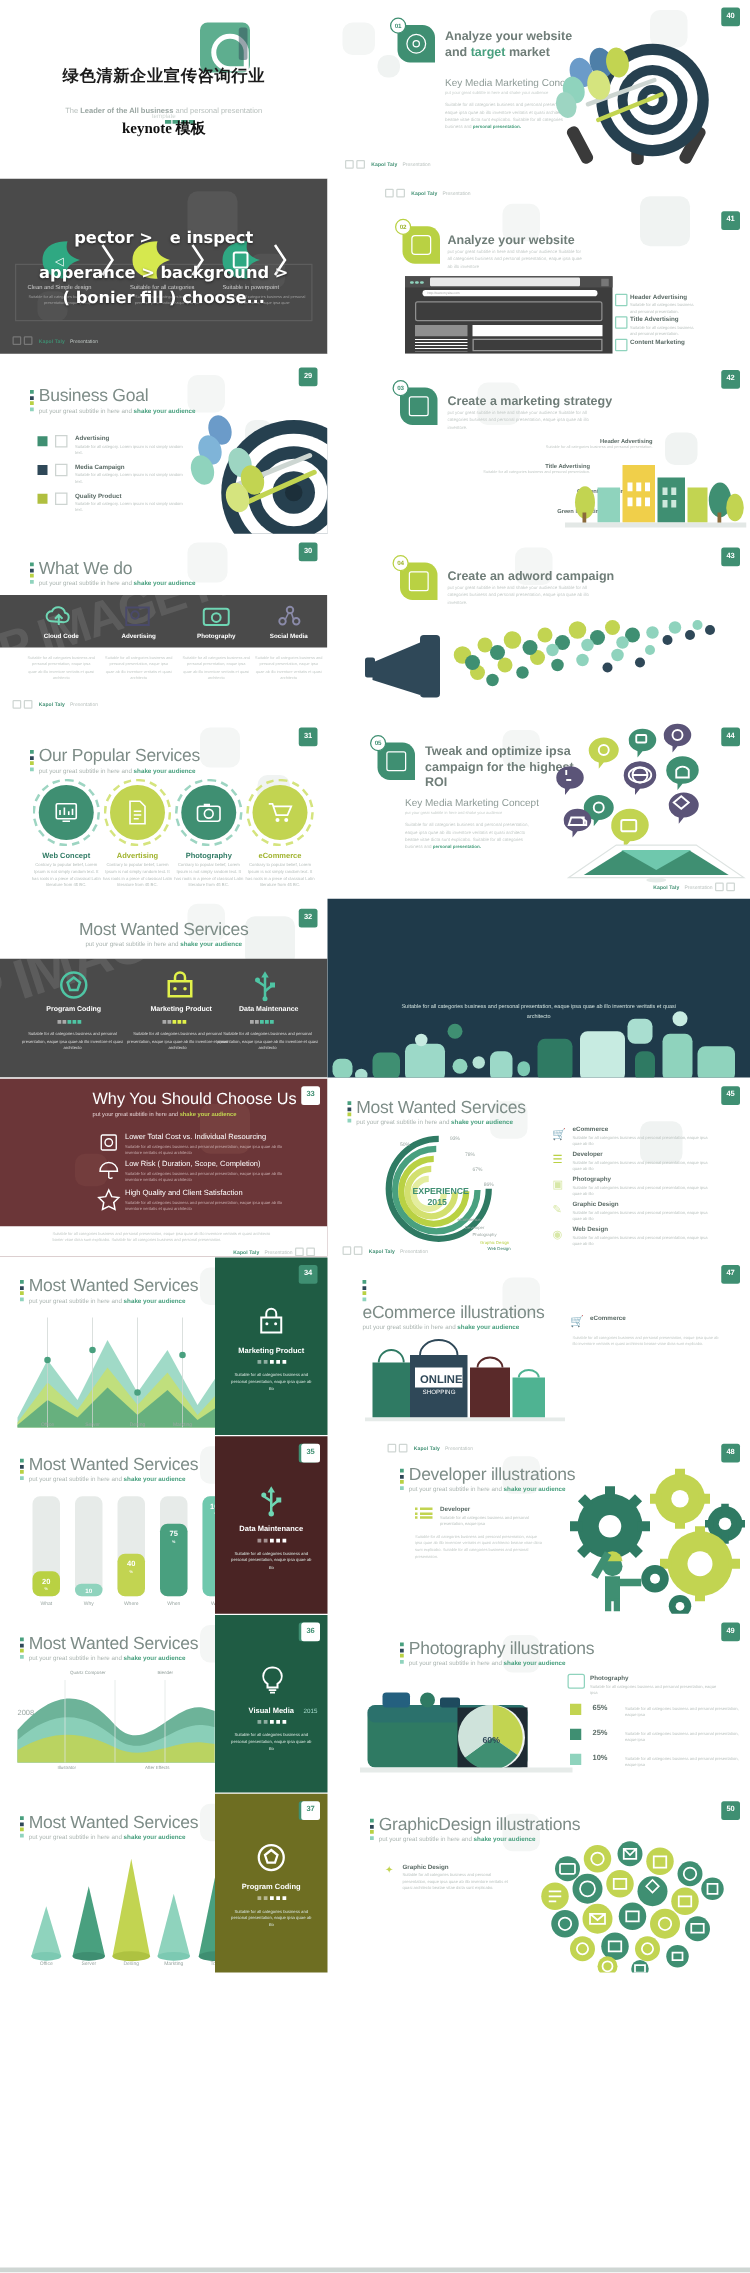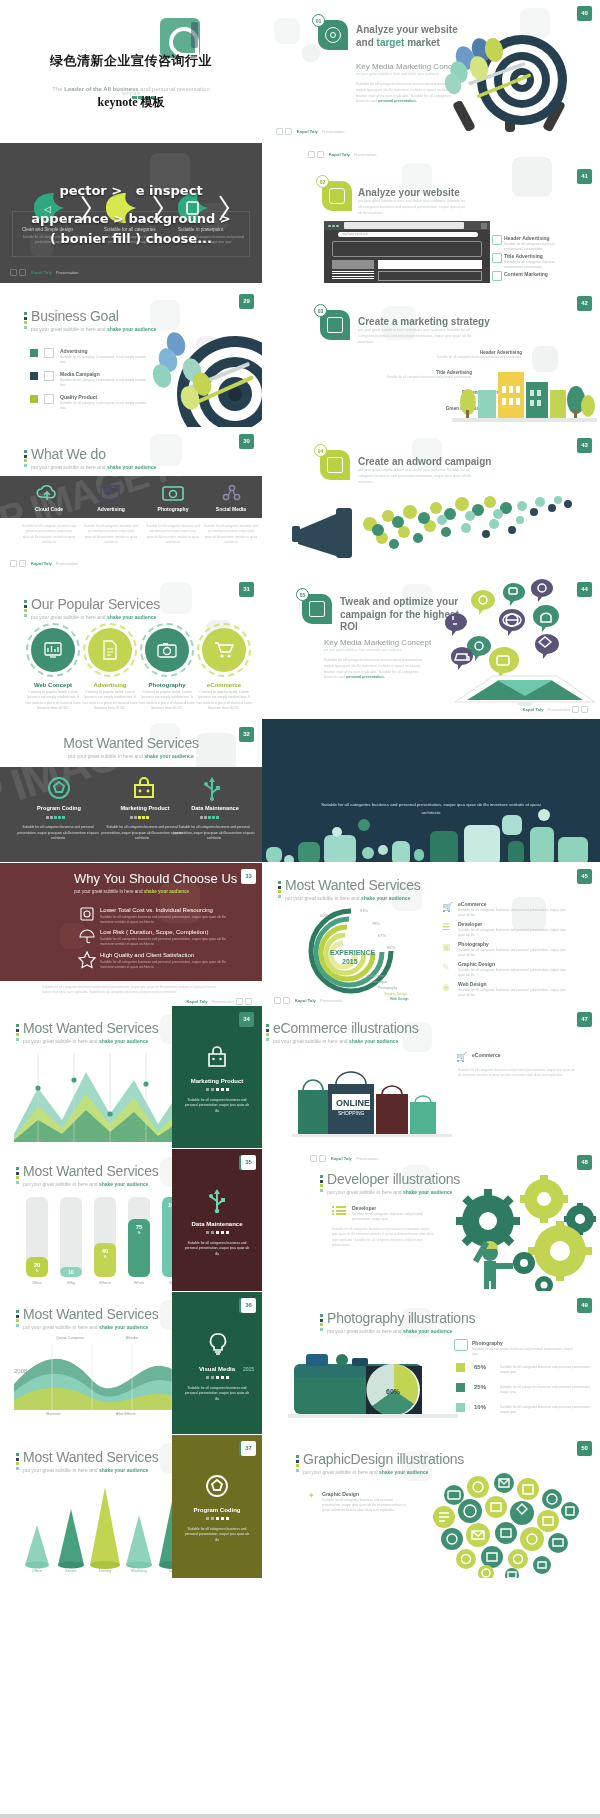--- a/index.html
+++ b/index.html
@@ -586,21 +586,21 @@
 </div>
 
 <div class="slide right" id="s-tweak" style="top:574px;height:144px;">
   <div class="bgsq" style="left:140px;top:10px;width:30px;height:30px;"></div>
   <div class="pagenum" style="right:8px;top:8px;">44</div>
   <div class="leafbadge" style="left:40px;top:20px;">
     <div class="num">05</div>
     <div class="gl"></div>
   </div>
   <div class="bigheadline" style="position:absolute;left:78px;top:22px;">
-    <div>Tweak and optimize your</div>
+    <div>Tweak and optimize ipsa</div>
     <div>campaign for the highest</div>
     <div>ROI</div>
   </div>
   <div style="position:absolute;left:62px;top:64px;font-size:8px;color:#8e9b97;">Key Media Marketing Concept</div>
   <div style="position:absolute;left:62px;top:74px;font-size:3.2px;color:#c8cfcc;">put your great subtitle in here and shake your audience</div>
   <div class="bodytxt" style="position:absolute;left:62px;top:84px;width:100px;"><span>Suitable for all categories business and personal presentation, eaque ipsa quae ab illo inventore veritatis et quasi architecto beatae vitae dicta sunt explicabo. Suitable for all categories business and </span><b>personal presentation.</b></div>
 
   <svg style="position:absolute;left:165px;top:10px;" width="170" height="134" viewBox="0 0 170 134">
     <g>
       <path d="M18 38 a11 9 0 1 1 22 0 a11 9 0 0 1 -11 9 l-4 5 v-5 a11 9 0 0 1 -7 -9z" fill="#5b5478"></path>
@@ -878,21 +878,21 @@
       <text x="132" y="87">Markting</text>
           <text x="168" y="87">Tools</text>
           <text x="204" y="87">Fonts</text>
     </g>
   </svg>
 </div>
 
 <div class="slide right" id="s-ecom" style="top:1006px;height:142px;">
   <div class="bgsq" style="left:140px;top:16px;width:30px;height:30px;"></div>
   <div class="pagenum" style="right:8px;top:6px;">47</div>
-  <div class="titlebar" style="left:4px;top:14px;">
+  <div class="titlebar" style="left:28px;top:14px;flex-direction:column;">
     <span class="tickmark">
           <i></i>
           <i></i>
           <i></i>
           <i></i>
         </span>
     <span>
       <div class="sectitle">eCommerce illustrations</div>
       <div class="secsub"><span>put your great subtitle in here and </span><b>shake your audience</b></div>
     </span>

